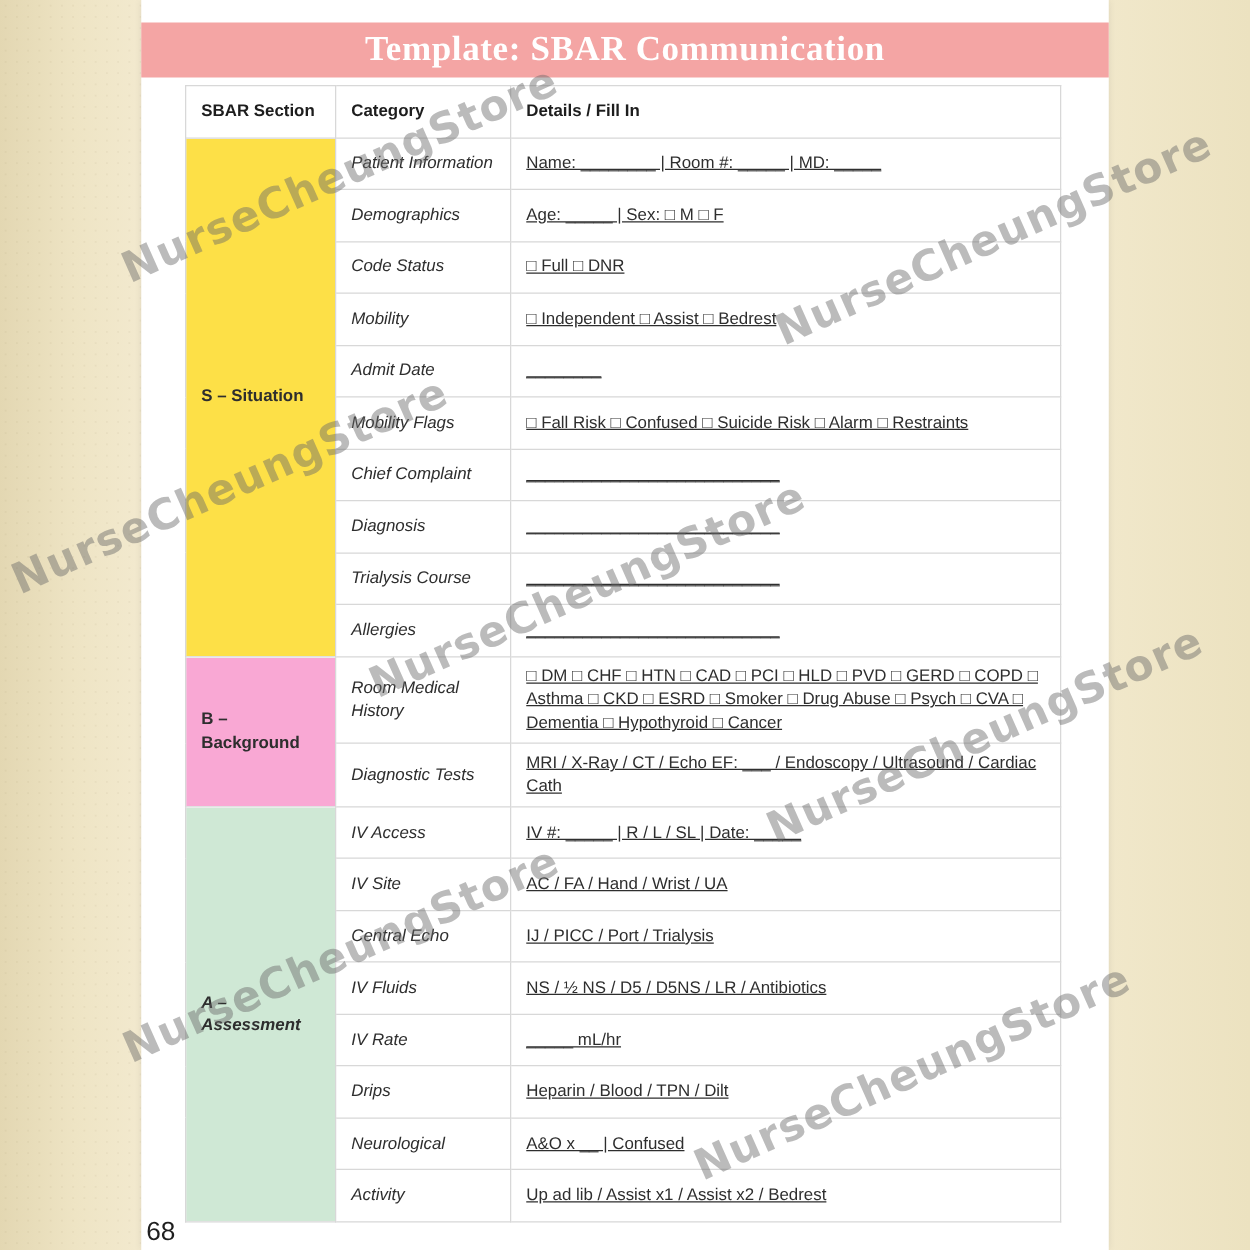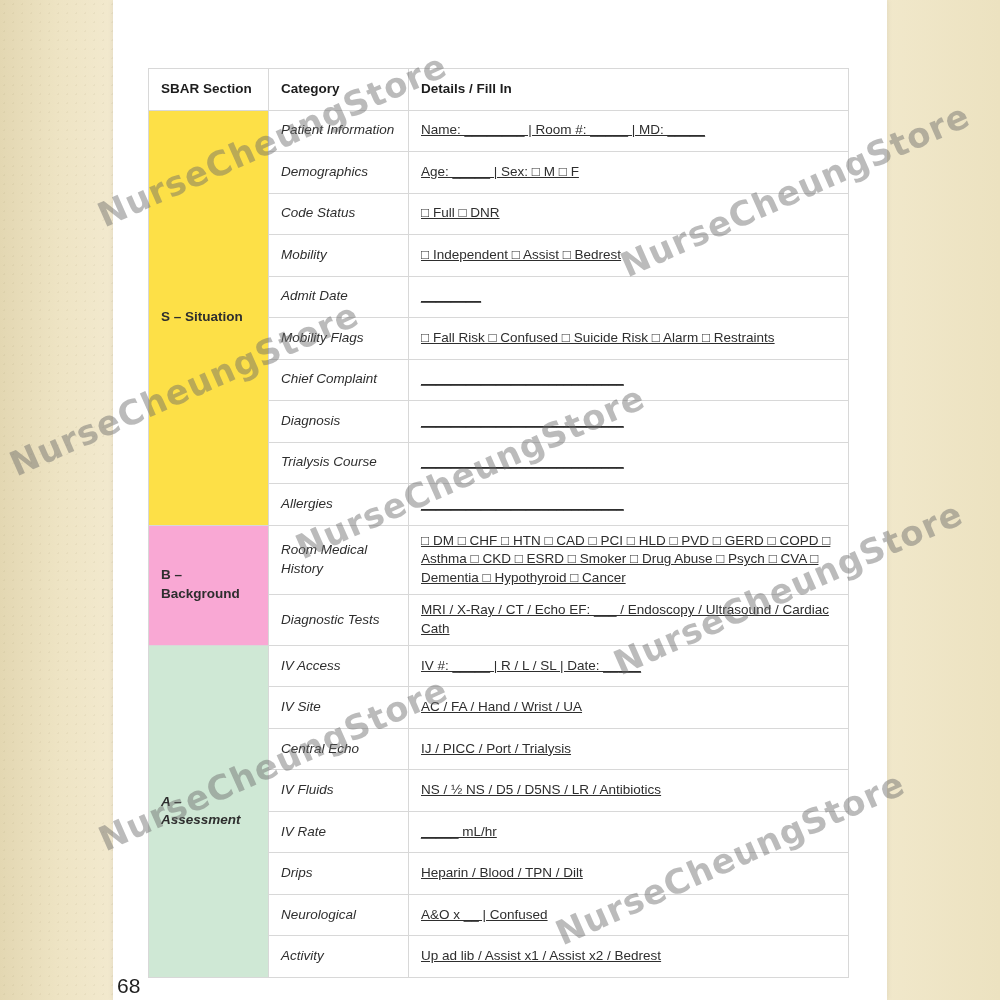--- a/index.html
+++ b/index.html
@@ -56,20 +56,23 @@
     font-size:21px;color:#1f1f1f;text-align:right;
   }
 </style>
 </head>
 <body>
 
 <div class="texture"></div>
 
 <div class="page">
 
+  <div class="title-bar">
+    <h1>Template: SBAR Communication</h1>
+  </div>
 
   <table class="sbar">
     <colgroup>
       <col style="width:120px">
       <col style="width:140px">
       <col style="width:440px">
     </colgroup>
     <thead>
       <tr class="head-row">
         <th>SBAR Section</th>

